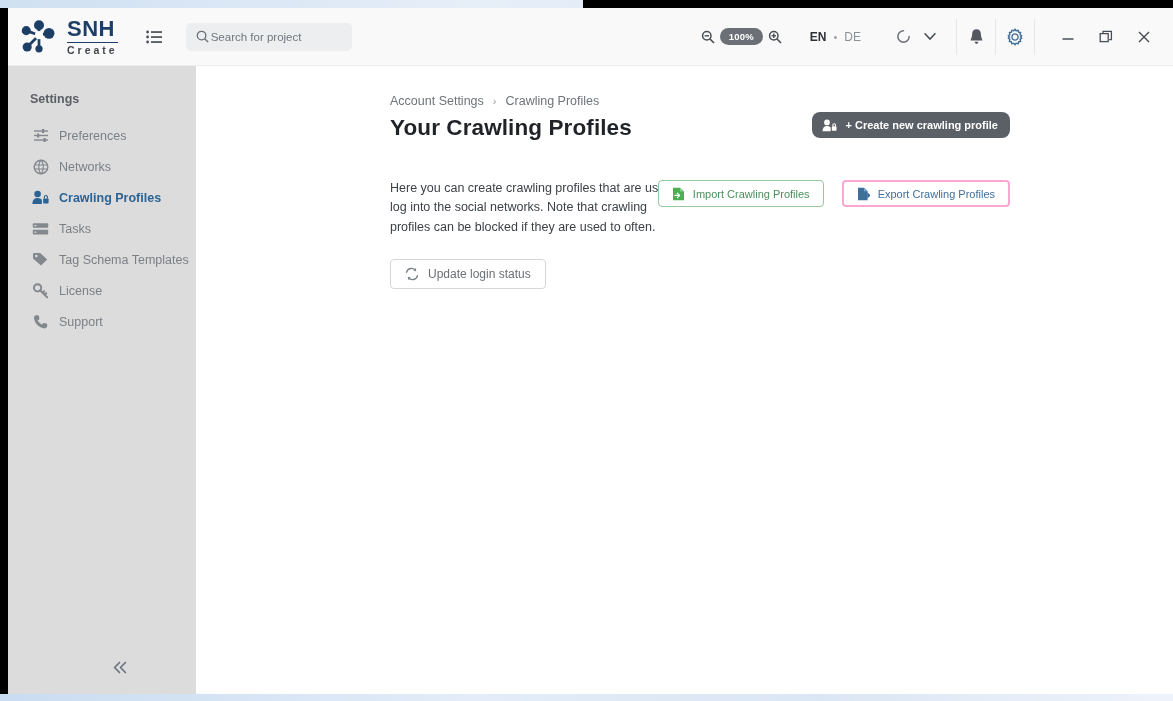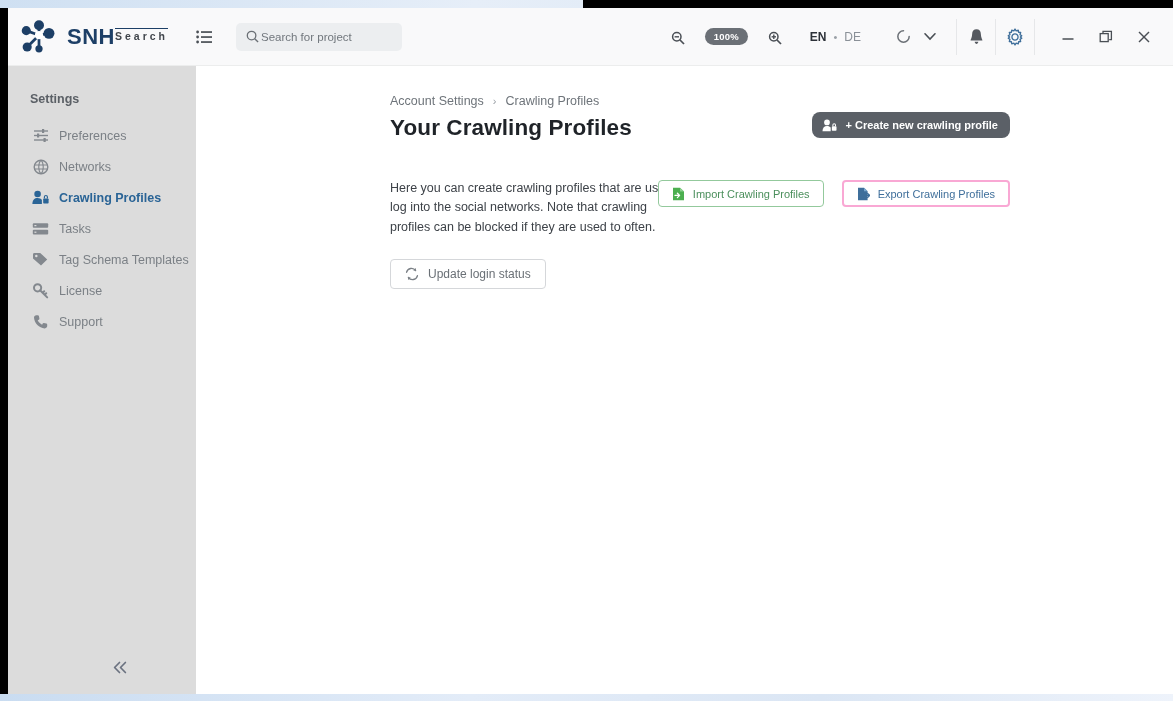--- a/index.html
+++ b/index.html
@@ -36,21 +36,21 @@
     background: #f9f9fa;
     border-bottom: 1px solid #eceded;
     display: flex; align-items: center;
     box-sizing: border-box;
   }
   .logo-wrap {
     display: flex; align-items: center; gap: 8px;
     margin-left: 11px;
   }
   .logo-mark { width: 40px; height: 34px; flex: none; }
-  .logo-text { display: flex; flex-direction: row; line-height: 1; }
+  .logo-text { display: flex; flex-direction: column; line-height: 1; }
   .logo-snh {
     font-size: 22px; font-weight: 700; color: #1d3f66;
     letter-spacing: 0.5px;
   }
   .logo-titan {
     font-size: 10.5px; font-weight: 700; color: #41464c;
     letter-spacing: 3px; border-top: 1.6px solid #1d3f66;
     padding-top: 2px; margin-top: 2px; text-align: center;
   }
   .list-icon-btn {
@@ -65,21 +65,21 @@
     padding: 0 10px; box-sizing: border-box;
   }
   .search-box input {
     border: none; outline: none; background: transparent;
     font-family: "Liberation Sans", sans-serif;
     font-size: 11.5px; color: #4a4f55; width: 120px;
   }
   .search-box input::placeholder { color: #71777d; }
   .header-spacer { flex: 1; }
   .zoom-group {
-    display: flex; align-items: flex-end; gap: 20px;
+    display: flex; align-items: center; gap: 5px;
     margin-right: 28px;
   }
   .zoom-pill {
     background: #6b7076; color: #fff;
     border-radius: 10px; font-size: 9.5px; font-weight: 700;
     padding: 3px 9px 3px 9px; letter-spacing: .2px;
     cursor: pointer;
   }
   .lang-group {
     display: flex; align-items: center; gap: 7px; margin-right: 34px;
@@ -201,21 +201,21 @@
         <circle cx="8" cy="11" r="5" fill="#1d3f66"></circle>
         <circle cx="22" cy="5" r="5.5" fill="#1d3f66"></circle>
         <circle cx="33" cy="14" r="6" fill="#1d3f66"></circle>
         <circle cx="9" cy="29" r="5" fill="#1d3f66"></circle>
         <circle cx="22" cy="31" r="4" fill="#1d3f66"></circle>
         <path d="M8 11 L22 16 L33 14 M22 16 L9 29 M22 16 L22 31 M22 5 L22 16" stroke="#1d3f66" stroke-width="3" fill="none"></path>
         <circle cx="22" cy="16" r="4.5" fill="#fff"></circle>
       </svg>
       <div class="logo-text">
         <span class="logo-snh">SNH</span>
-        <span class="logo-titan">Search</span>
+        <span class="logo-titan">Create</span>
       </div>
     </div>
 
     <div class="list-icon-btn">
       <svg width="16" height="14" viewBox="0 0 16 14">
         <circle cx="1.6" cy="2" r="1.4" fill="#4a4f55"></circle>
         <circle cx="1.6" cy="7" r="1.4" fill="#4a4f55"></circle>
         <circle cx="1.6" cy="12" r="1.4" fill="#4a4f55"></circle>
         <rect x="5" y="1.2" width="11" height="1.7" fill="#4a4f55"></rect>
         <rect x="5" y="6.2" width="11" height="1.7" fill="#4a4f55"></rect>

